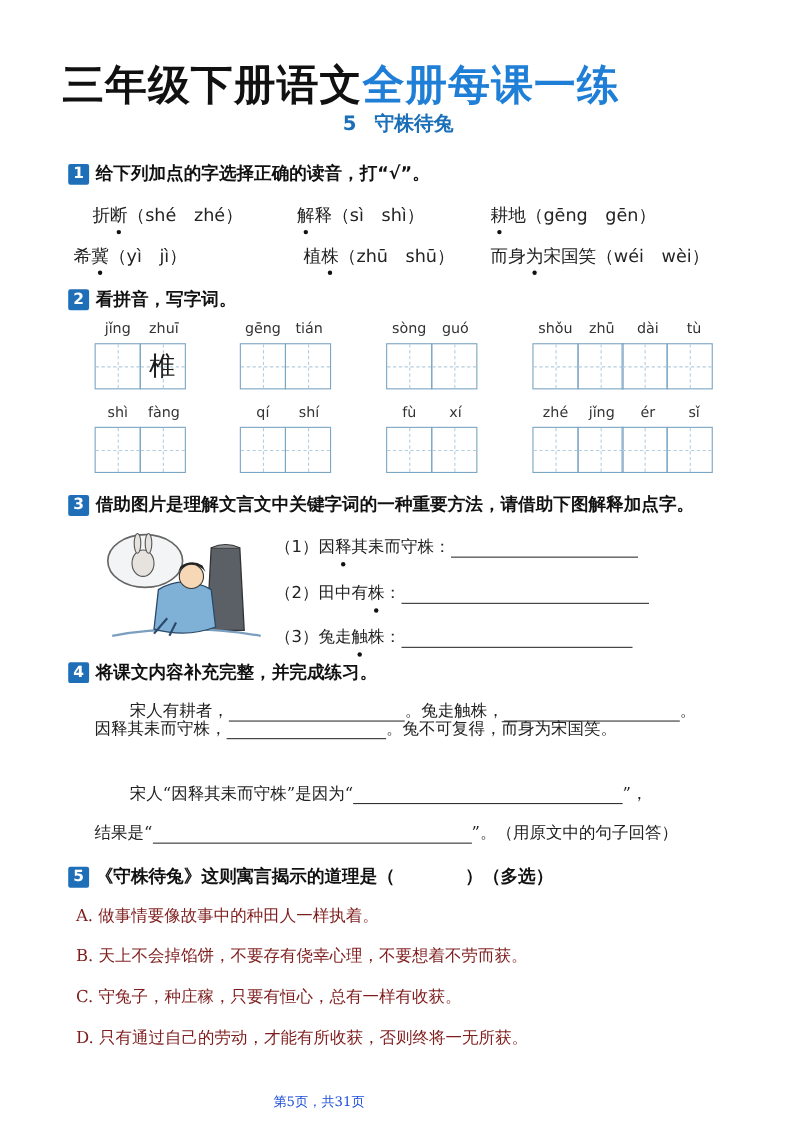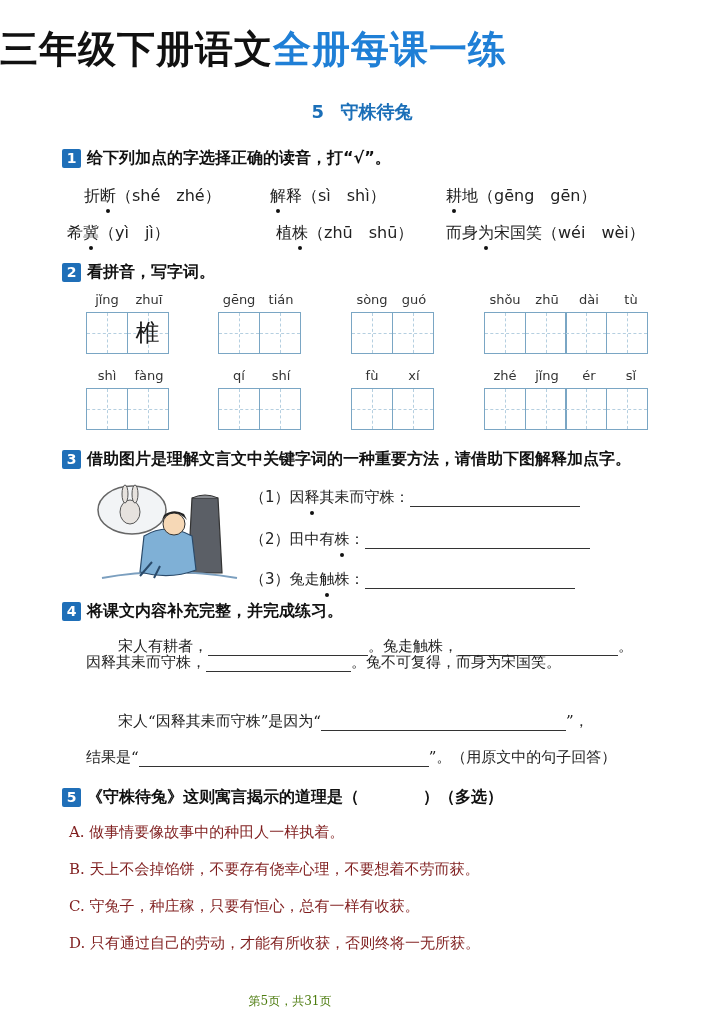--- a/index.html
+++ b/index.html
@@ -1,19 +1,19 @@
 <!DOCTYPE html>
 <html><head>
 <meta charset="utf-8">
 <style>
   * { box-sizing: border-box; margin: 0; padding: 0; }
   html, body { width: 724px; height: 1024px; background: #ffffff; overflow: hidden; }
   body { position: relative; font-family: "DejaVu Sans", sans-serif; color: #1a1a1a; }
 
-  .title { position: absolute; top: 24px; left: 0; width: 620px; text-align: left; font-family: "DejaVu Serif", serif; font-weight: bold; font-size: 38px; letter-spacing: 1px; }
+  .title { position: absolute; top: 52px; left: 0; width: 620px; text-align: center; font-family: "DejaVu Serif", serif; font-weight: bold; font-size: 38px; letter-spacing: 1px; }
   .title .black { color: #111; }
   .title .blue { color: #1f7fd6; font-family: "DejaVu Sans", sans-serif; }
 
   .lesson { position: absolute; top: 100px; left: 0; width: 724px; text-align: center; color: #1b6fb8; font-weight: bold; font-size: 18px; }
   .lesson .num { margin-right: 10px; }
 
   .qhead { position: absolute; left: 62px; font-size: 16px; font-weight: bold; color: #111; display: flex; align-items: center; }
   .qnum { display: inline-block; width: 19px; height: 19px; background: #1f6fb8; color: #fff; font-size: 14px; line-height: 19px; text-align: center; border-radius: 2px; margin-right: 6px; font-weight: bold; }
 
   .pr { position: absolute; font-size: 16px; color: #222; }
@@ -31,21 +31,21 @@
 
   .illu { position: absolute; left: 92px; top: 478px; width: 150px; height: 110px; }
 
   .q3item { position: absolute; left: 250px; font-size: 15px; color: #222; display: flex; align-items: flex-end; }
   .line { display: inline-block; border-bottom: 1px solid #333; height: 16px; }
 
   .para { position: absolute; font-family: "DejaVu Serif", serif; font-size: 15px; color: #222; display: flex; align-items: flex-end; white-space: nowrap; }
 
   .opt { position: absolute; left: 69px; font-family: "DejaVu Serif", serif; font-size: 15px; color: #7f1d1d; }
 
-  .footer { position: absolute; top: 993px; left: 0; width: 580px; text-align: center; font-family: "DejaVu Serif", serif; font-size: 12px; color: #4d7c0f; }
+  .footer { position: absolute; top: 993px; left: 0; width: 580px; text-align: center; font-family: "DejaVu Serif", serif; font-size: 12px; color: #1d4ed8; }
 </style>
 </head>
 <body>
 
 <div class="title">
   <span class="black">三年级下册语文</span><span class="blue">全册每课一练</span>
 </div>
 <div class="lesson">
   <span class="num">5</span>
   <span>守株待兔</span>

